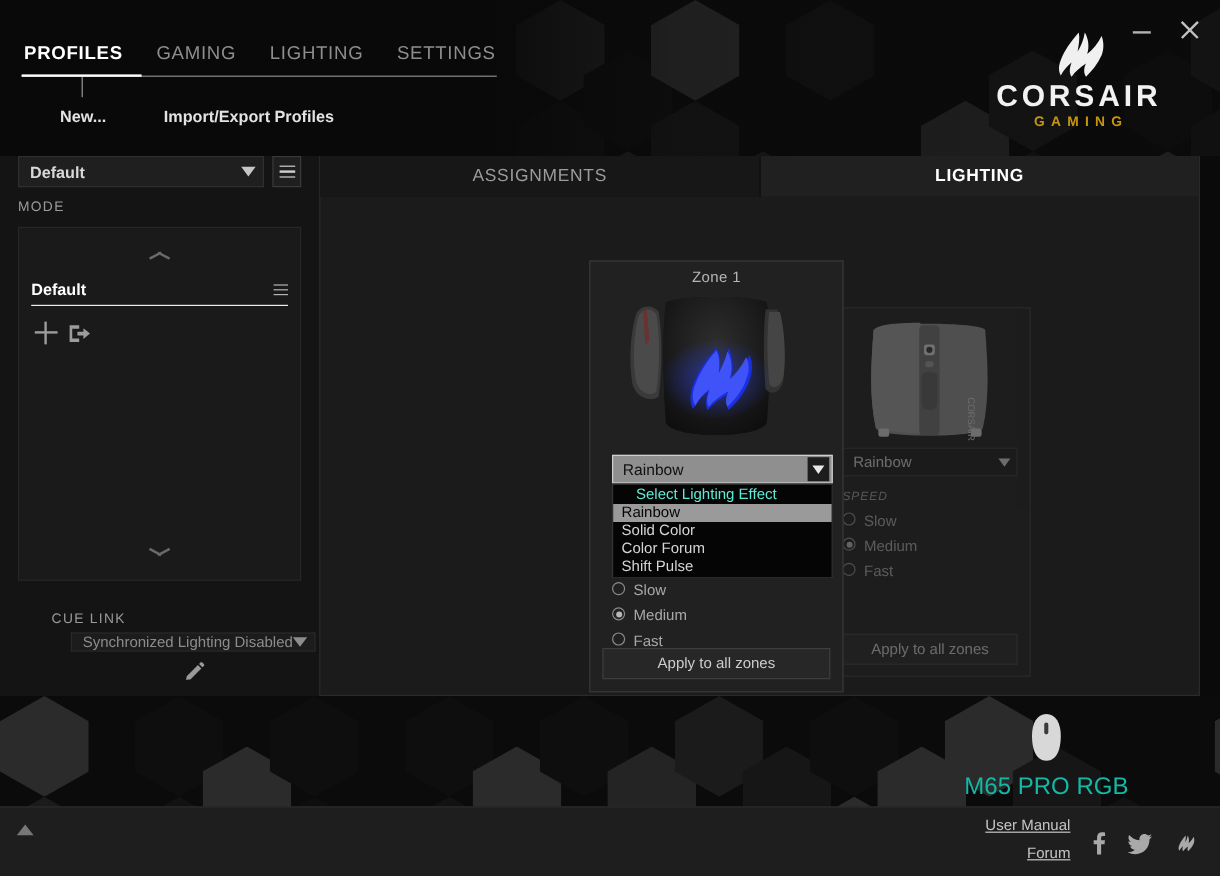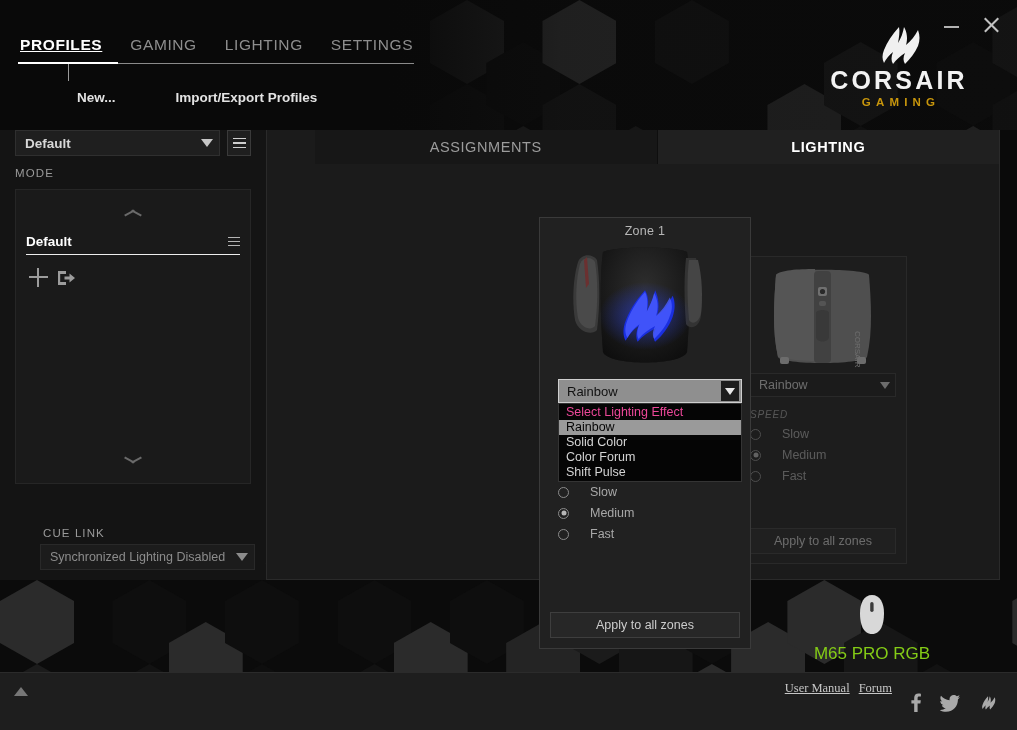--- a/index.html
+++ b/index.html
@@ -56,36 +56,36 @@
 
   
   #nav {
     position: absolute; left: 18px; top: 36px; display: flex;
     align-items: flex-end; z-index: 5;
   }
   .nav-item {
     font-size: 15.5px; letter-spacing: 0.6px; color: #8e8e8e;
     padding: 0 14px 8px 14px; cursor: pointer; white-space: nowrap;
   }
-  .nav-item:first-child { padding-left: 2px; text-decoration: underline; }
+  .nav-item:first-child { padding-left: 2px; }
   .nav-item.active { color: #fff; font-weight: bold; }
   #nav-underline {
     position: absolute; left: 18px; top: 63px; width: 396px; height: 1px;
     background: #8a8a8a; z-index: 5;
   }
   #nav-active-underline {
     position: absolute; left: 18px; top: 62px; width: 100px; height: 2px;
     background: #ffffff; z-index: 6;
   }
   #nav-tick {
     position: absolute; left: 68px; top: 64px; width: 1px; height: 17px;
     background: #9a9a9a; z-index: 6;
   }
   #subnav {
-    position: absolute; left: 50px; top: 90px; display: flex; gap: 60px; z-index: 5; margin-left: 27px;
+    position: absolute; left: 50px; top: 90px; display: flex; gap: 48px; z-index: 5;
   }
   .subnav-item {
     font-size: 13.5px; color: #e3e3e3; font-weight: bold; cursor: pointer;
   }
 
   
   #logo { position: absolute; right: 28px; top: 26px; width: 180px; text-align: center; z-index: 5; }
   #logo svg { display: block; margin: 0 auto; }
   #logo-word {
     font-size: 25px; font-weight: bold; letter-spacing: 3.2px;
@@ -156,67 +156,67 @@
   #mode-actions { position: absolute; left: 13px; top: 78px; display: flex; gap: 9px; align-items: center; }
   .icon-plus { width: 19px; height: 19px; position: relative; cursor: pointer; }
   .icon-plus::before, .icon-plus::after {
     content: ""; position: absolute; background: #9c9c9c;
   }
   .icon-plus::before { left: 8px; top: 0; width: 2.4px; height: 19px; }
   .icon-plus::after  { left: 0; top: 8px; width: 19px; height: 2.4px; }
   .icon-import { width: 20px; height: 18px; cursor: pointer; }
 
   #cue { position: absolute; left: 0; bottom: 0; width: 266px; padding-bottom: 10px; margin-left: 28px; }
-  #cue-row { display: flex; align-items: center; padding: 0 12px; gap: 8px; }
+  #cue-row { display: flex; align-items: center; padding: 0 12px; gap: 8px; flex-direction: column; }
   .dropdown.dim .dd-text { color: #8c8c8c; font-weight: normal; font-size: 12.5px; }
   .dropdown.dim { background: #1c1c1c; border-color: #292929; }
   .dropdown.dim .caret { border-top-color: #8c8c8c; }
   .icon-pencil { width: 19px; height: 19px; cursor: pointer; flex: none; }
 
   
   #main {
     position: absolute; left: 266px; top: 130px; width: 734px; height: 450px;
-    background: #1b1b1b; border: 1px solid #2a2a2a; border-top: none; padding-left: 48px;
+    background: #1b1b1b; border: 1px solid #2a2a2a; border-top: none;
   }
   #tabs { display: flex; height: 34px; background: #141414; }
   .tab {
     flex: 1; display: flex; align-items: center; justify-content: center;
     font-size: 14.5px; color: #9c9c9c; letter-spacing: .6px; cursor: pointer;
     background: #171717; border-right: 1px solid #0e0e0e;
   }
   .tab:last-child { border-right: none; }
   .tab.active { color: #ffffff; font-weight: bold; background: #202020; }
 
   #zones { position: relative; height: 416px; }
 
   .zone {
     position: absolute; background: #212121; border: 1px solid #3a3a3a;
   }
-  #zone1 { left: 224px; top: 53px; width: 212px; height: 432px; z-index: 3; }
+  #zone1 { left: 224px; top: 53px; width: 212px; height: 360px; z-index: 3; }
   #zone2 { left: 424px; top: 92px; width: 168px; height: 308px; z-index: 1; opacity: .45; }
 
   .zone-title {
     text-align: center; font-size: 12.5px; color: #b6b6b6;
     padding-top: 6px; letter-spacing: .3px;
   }
   #zone2 .zone-title { color: #8d8d8d; font-size: 11px; }
 
   .mouse-wrap { display: flex; justify-content: center; align-items: center; }
 
   .zone-dd {
     height: 24px; background: #1c1c1c; border: 1px solid #3b3b3b;
     display: flex; align-items: center; padding: 0 5px 0 8px; cursor: pointer;
   }
   .zone-dd .dd-text { flex: 1; font-size: 12.5px; color: #cfcfcf; }
   .zone-dd .caret { border-top-color: #cfcfcf; border-left-width: 5px; border-right-width: 5px; border-top-width: 7px; }
 
   .speed-label {
     font-size: 10px; color: #9d9d9d; letter-spacing: .8px; margin-top: 12px; font-style: italic;
   }
-  .radio-row { display: flex; align-items: center; gap: 21px; margin-top: 7px; }
+  .radio-row { display: flex; gap: 7px; margin-top: 7px; }
   .radio {
     width: 11px; height: 11px; border-radius: 50%; border: 1.4px solid #8a8a8a;
     position: relative; flex: none; cursor: pointer;
   }
   .radio.on::after {
     content: ""; position: absolute; left: 50%; top: 50%;
     transform: translate(-50%,-50%); width: 5px; height: 5px;
     border-radius: 50%; background: #b8b8b8;
   }
   .radio-row span { font-size: 12.5px; color: #a8a8a8; }
@@ -241,49 +241,49 @@
   #eff-arrow .caret { border-top-color: #e8e8e8; border-left-width: 5px; border-right-width: 5px; border-top-width: 7px; }
 
   #eff-list {
     position: absolute; left: 18px; top: 185px; width: 184px;
     background: #050505; border: 1px solid #343434; z-index: 13; padding: 1px 0;
   }
   .eff-opt {
     height: 15px; line-height: 15px; padding-left: 7px;
     font-size: 12.5px; color: #d4d4d4; cursor: pointer; white-space: nowrap;
   }
-  .eff-opt.header { color: #ec4899; }
+  .eff-opt.header { color: #5eead4; margin-left: 12px; }
   .eff-opt.sel { background: #9a9a9a; color: #050505; }
 
   
   #z1-speed { position: absolute; left: 18px; top: 249px; z-index: 2; }
   #z1-speed .speed-label { margin-top: 0; }
 
   
   #footer-bg {
     position: absolute; left: 0; top: 580px; width: 1017px; height: 150px;
     background: #0b0b0b; overflow: hidden;
   }
   #device {
     position: absolute; right: 55px; top: 594px; width: 180px;
     text-align: center; z-index: 5;
   }
-  #device-name { font-size: 17px; color: #84cc16; margin-top: 4px; }
+  #device-name { font-size: 20px; color: #14b8a6; margin-top: 4px; }
   #footbar {
     position: absolute; left: 0; bottom: 0; width: 1017px; height: 58px;
     background: #1e1e1e; border-top: 1px solid #2b2b2b; z-index: 4;
   }
   #foot-expand {
     position: absolute; left: 14px; top: 14px; width: 0; height: 0;
     border-left: 7px solid transparent; border-right: 7px solid transparent;
     border-bottom: 9px solid #777; cursor: pointer;
   }
   #foot-links {
     position: absolute; right: 125px; top: 8px; text-align: right;
-    display: flex; gap: 9px; align-items: flex-end; font-family: Liberation Serif, serif;
+    display: flex; flex-direction: column; gap: 9px; align-items: flex-end;
   }
   #foot-links a {
     font-size: 12.5px; color: #c6c6c6; text-decoration: underline; cursor: pointer;
   }
   #socials {
     position: absolute; right: 18px; top: 20px; display: flex; gap: 16px;
     align-items: center;
   }
   .soc { cursor: pointer; opacity: .85; }
 </style>

